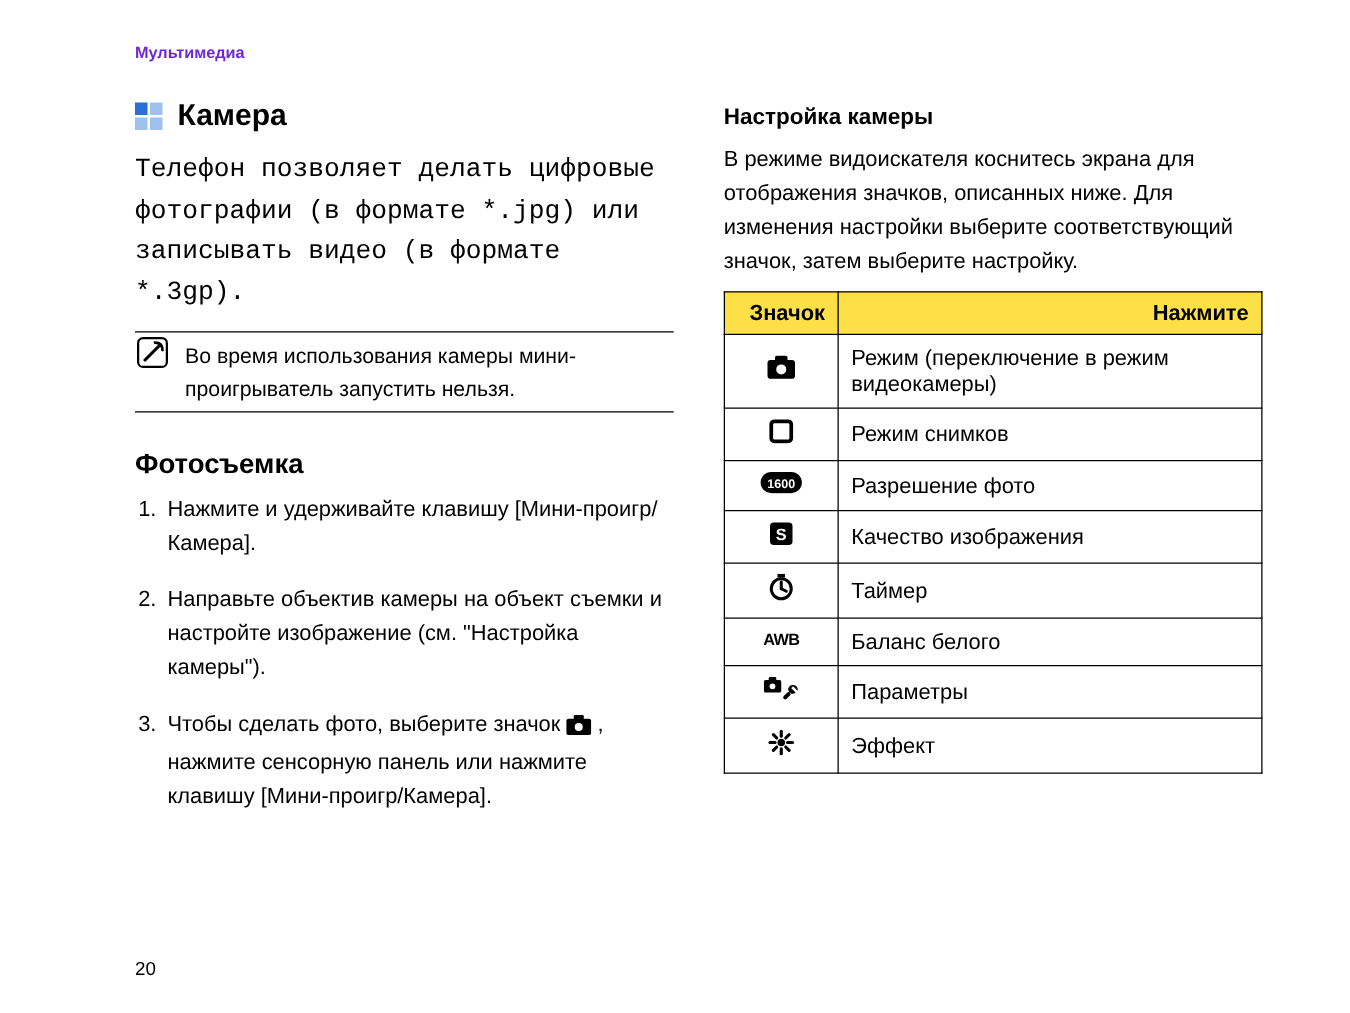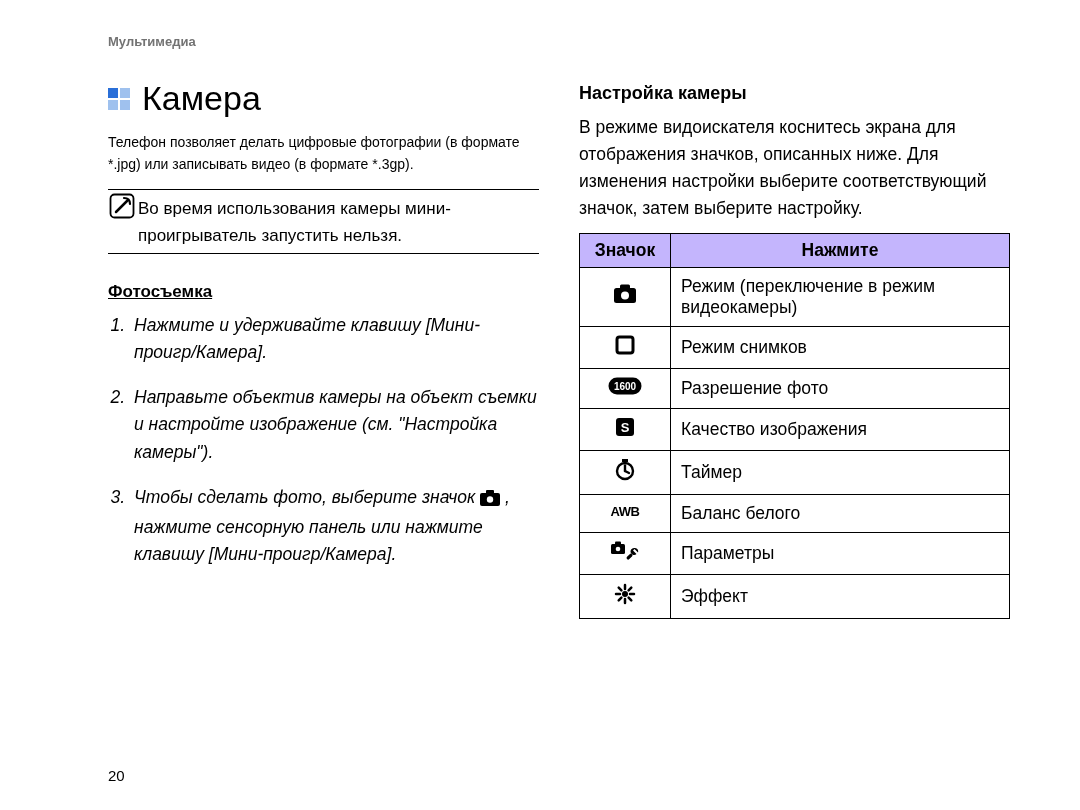--- a/index.html
+++ b/index.html
@@ -14,72 +14,71 @@
   .page {
     box-sizing: border-box;
     width: 1080px;
     height: 810px;
     padding: 34px 70px 30px 108px;
     position: relative;
   }
   .running-head {
     font-size: 13px;
     font-weight: bold;
-    color: #737373;
+    color: #6d28d9;
     margin-bottom: 18px;
   }
   .columns {
     display: flex;
     gap: 40px;
   }
   .col {
     flex: 1 1 0;
   }
   .h1row {
     display: flex;
     align-items: center;
     gap: 12px;
     margin-top: 12px;
     margin-bottom: 14px;
   }
   .h1 {
-    font-size: 34px;
-    font-weight: normal;
+    font-size: 24px;
+    font-weight: bold;
   }
   .intro {
-    font-size: 14px;
+    font-size: 21px;
     line-height: 1.55;
+    font-family: Liberation Mono, monospace;
   }
   .note-block {
     border-top: 1px solid #000;
     border-bottom: 1px solid #000;
     margin-top: 14px;
     margin-bottom: 28px;
     padding: 2px 0 4px 0;
     display: flex;
-    gap: 2px;
+    gap: 12px;
     align-items: flex-start;
   }
   .note-text {
     font-size: 17px;
     line-height: 1.55;
     padding-top: 4px;
   }
   .h2 {
-    font-size: 17px;
+    font-size: 22px;
     font-weight: bold;
     margin-bottom: 10px;
-    text-decoration: underline;
   }
   ol.steps {
     margin: 0;
     padding: 0 0 0 22px;
     font-size: 17.5px;
     line-height: 1.55;
-    font-style: italic;
   }
   ol.steps li {
     margin-bottom: 18px;
     padding-left: 4px;
   }
   .inline-icon {
     display: inline-block;
     vertical-align: -3px;
   }
   .rcol-h2 {
@@ -92,22 +91,22 @@
     font-size: 17.5px;
     line-height: 1.55;
     margin-bottom: 10px;
   }
   table.func {
     border-collapse: collapse;
     width: 100%;
     font-size: 17.5px;
   }
   table.func th {
-    background: #c4b5fd;
-    text-align: center;
+    background: #fde047;
+    text-align: right;
     font-weight: bold;
     padding: 6px 10px;
     border: 1px solid #000;
   }
   table.func td {
     border: 1px solid #000;
     padding: 8px 10px;
     vertical-align: middle;
   }
   table.func td.icon-cell {

